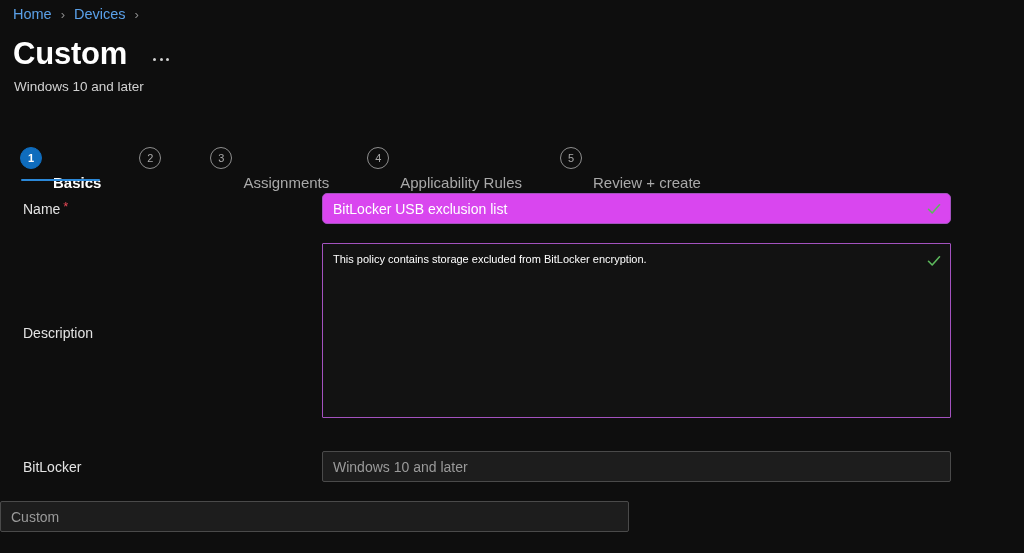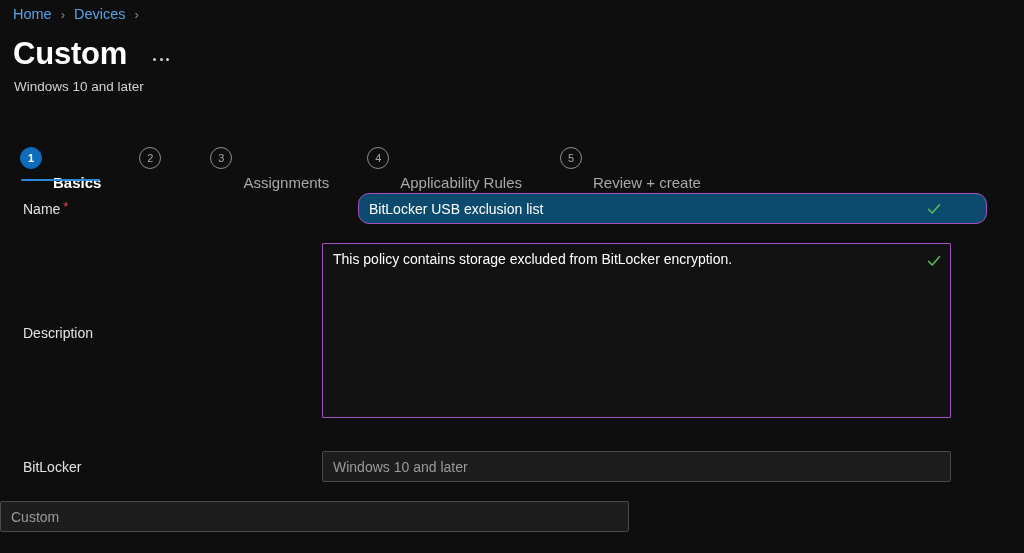--- a/index.html
+++ b/index.html
@@ -183,40 +183,39 @@
   .control {
     position: relative;
     width: 629px;
     flex: 0 0 629px;
   }
 
   .text-input {
     width: 100%;
     height: 31px;
     box-sizing: border-box;
-    background: #0c4a6e;
+    background: #d946ef;
     border: 1.5px solid #a352bf;
     color: #ffffff;
     font-family: "Liberation Sans", sans-serif;
     font-size: 14px;
     padding: 0 34px 0 10px;
     outline: none;
-    border-radius: 11px;
-    margin-left: 36px;
+    border-radius: 5px;
   }
 
   .text-area {
     width: 100%;
     height: 175px;
     box-sizing: border-box;
     background: #121212;
     border: 1.5px solid #a352bf;
     color: #ffffff;
     font-family: "Liberation Sans", sans-serif;
-    font-size: 14px;
+    font-size: 11px;
     padding: 6px 34px 6px 10px;
     outline: none;
     resize: none;
     line-height: 19px;
     border-radius: 1px;
     overflow: hidden;
   }
 
   .check-icon {
     position: absolute;

